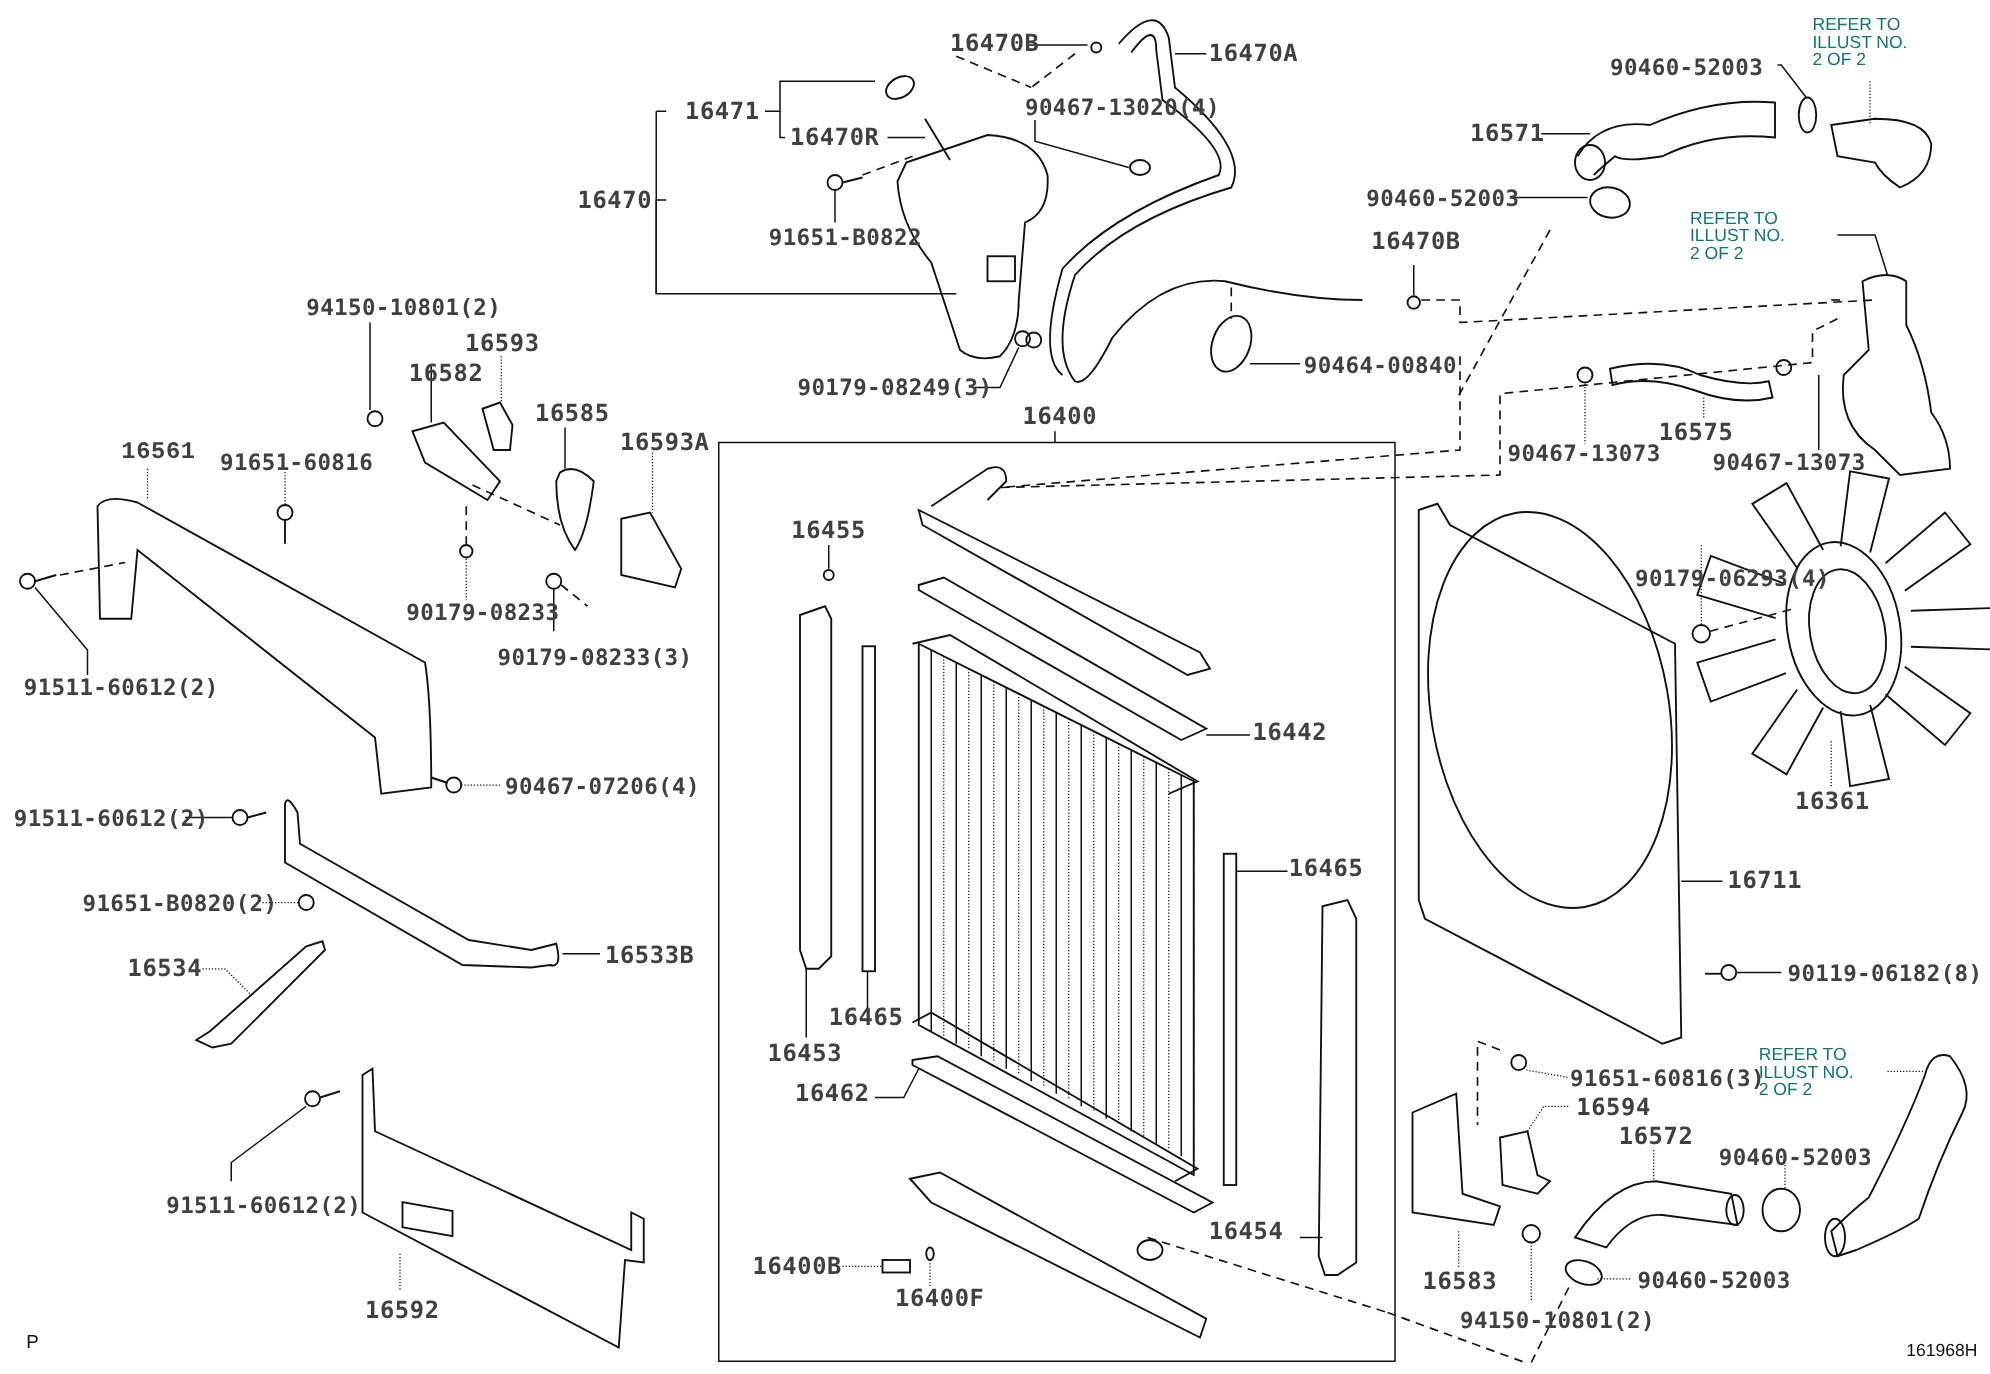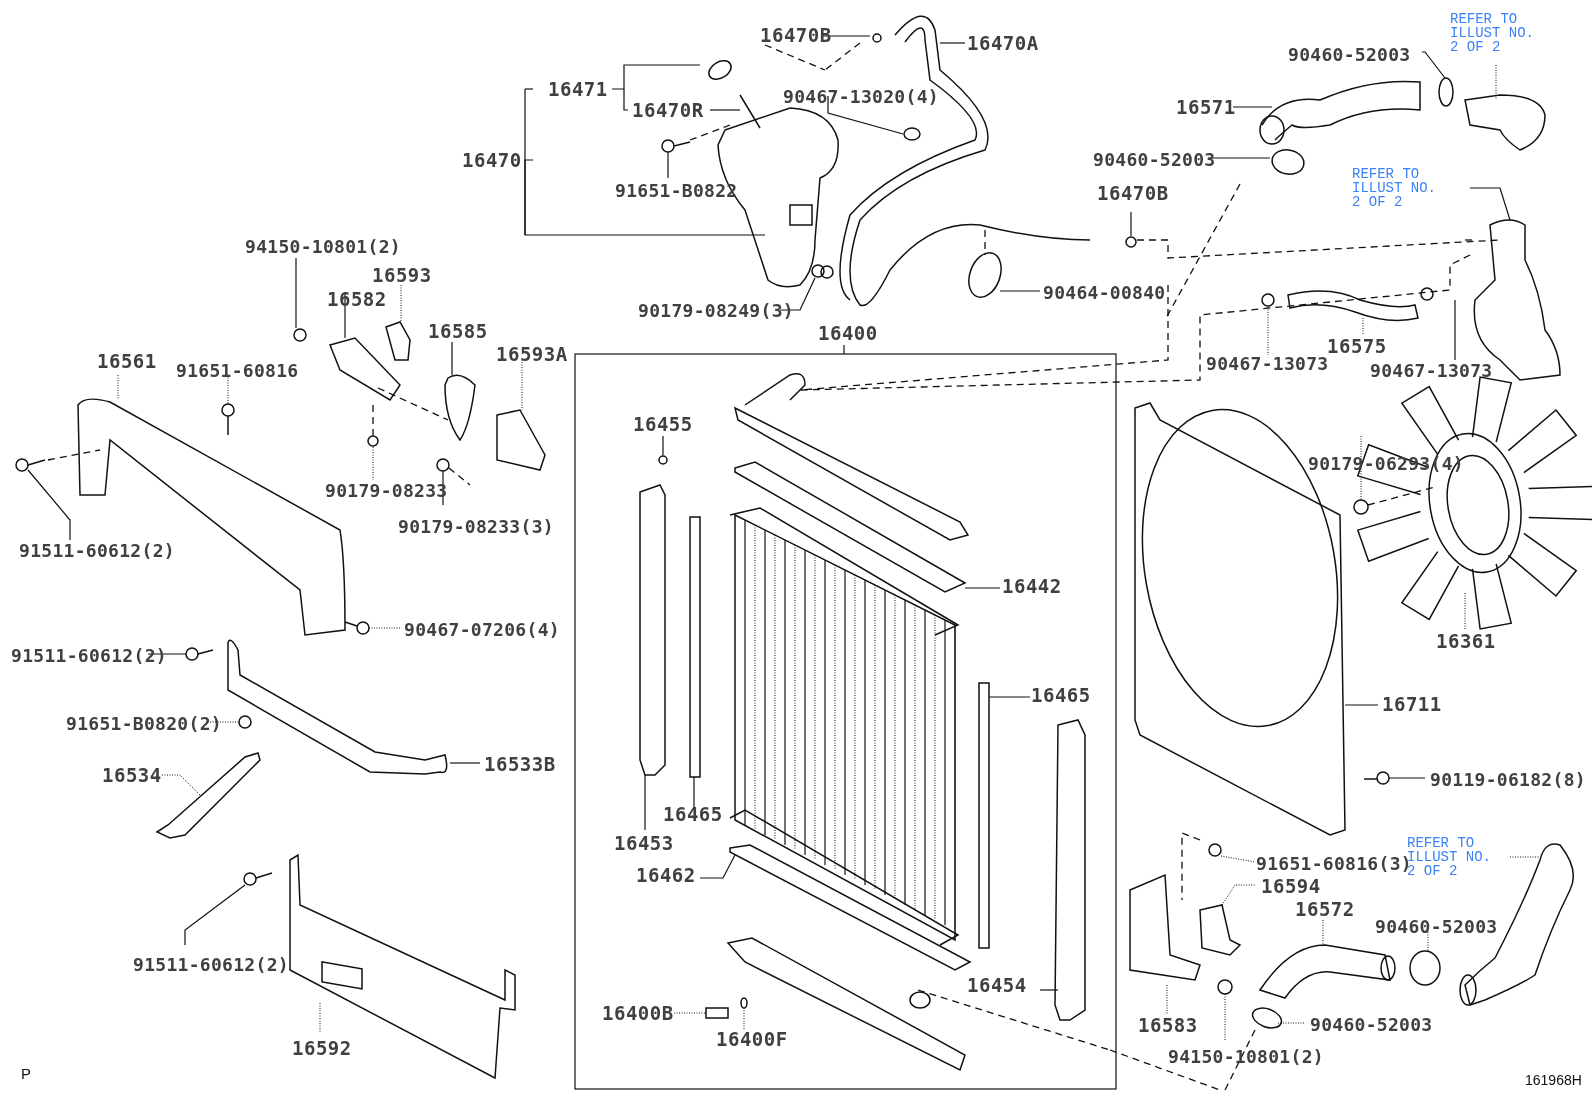--- a/index.html
+++ b/index.html
@@ -1,20 +1,20 @@
 <!DOCTYPE html>
 <html><head>
 <meta charset="utf-8">
 <style>
   html,body{margin:0;padding:0;background:#fff;}
   body{width:1592px;height:1099px;position:relative;overflow:hidden;font-family:"DejaVu Sans Mono","Liberation Mono",monospace;}
   #diagram{position:absolute;left:0;top:0;width:1592px;height:1099px;}
   .lbl{position:absolute;font-family:"DejaVu Sans Mono","Liberation Mono",monospace;font-weight:bold;font-size:19px;color:#404040;white-space:nowrap;line-height:1;letter-spacing:0.5px;}
   .lbl.sm{font-size:18px;letter-spacing:0.3px;}
-  .ref{position:absolute;font-family:Liberation Mono, monospace;font-size:14px;color:#3b82f6;line-height:14px;white-space:pre;}
+  .ref{position:absolute;font-family:Liberation Sans, sans-serif;font-size:14px;color:#0f766e;line-height:14px;white-space:pre;}
   .foot{position:absolute;font-family:"Liberation Sans","DejaVu Sans",sans-serif;font-size:15px;color:#111;}
   svg .p{fill:none;stroke:#111;stroke-width:1.5;}
   svg .l{fill:none;stroke:#111;stroke-width:1.2;}
   svg .d{fill:none;stroke:#111;stroke-width:1.3;stroke-dasharray:7 5;}
   svg .t{fill:none;stroke:#111;stroke-width:1;stroke-dasharray:1 1.5;}
 </style>
 </head>
 <body>
 
 <div id="diagram">
@@ -278,41 +278,41 @@
   <ellipse class="p" cx="1468" cy="990" rx="8" ry="15"></ellipse>
   <line class="t" x1="1510" y1="857" x2="1540" y2="857"></line>
 </svg>
 
 
 <div class="lbl" style="left:760px;top:26px;">16470B</div>
 <div class="lbl" style="left:967px;top:34px;">16470A</div>
 <div class="lbl" style="left:548px;top:80px;">16471</div>
 <div class="lbl" style="left:632px;top:101px;">16470R</div>
 <div class="lbl" style="left:462px;top:151px;">16470</div>
-<div class="lbl sm" style="left:783px;top:78px;margin-top:10px;">90467-13020(4)</div>
+<div class="lbl sm" style="left:820px;top:78px;">90467-13020(4)</div>
 <div class="lbl sm" style="left:615px;top:182px;">91651-B0822</div>
 <div class="lbl sm" style="left:638px;top:302px;">90179-08249(3)</div>
 <div class="lbl sm" style="left:1043px;top:284px;">90464-00840</div>
 <div class="lbl" style="left:1097px;top:184px;">16470B</div>
 <div class="lbl sm" style="left:1288px;top:46px;">90460-52003</div>
 <div class="lbl" style="left:1176px;top:98px;">16571</div>
 <div class="lbl sm" style="left:1093px;top:151px;">90460-52003</div>
 <div class="ref" style="left:1450px;top:12px;">REFER TO
 ILLUST NO.
 2 OF 2</div>
 <div class="ref" style="left:1352px;top:167px;">REFER TO
 ILLUST NO.
 2 OF 2</div>
 
 <div class="lbl sm" style="left:245px;top:238px;">94150-10801(2)</div>
 <div class="lbl" style="left:372px;top:266px;">16593</div>
 <div class="lbl" style="left:327px;top:290px;">16582</div>
 <div class="lbl" style="left:428px;top:322px;">16585</div>
 <div class="lbl" style="left:496px;top:345px;">16593A</div>
-<div class="lbl" style="left:97px;top:352px;">16561</div>
+<div class="lbl" style="left:97px;top:352px;font-family:Liberation Mono, monospace;">16561</div>
 <div class="lbl sm" style="left:176px;top:362px;">91651-60816</div>
 <div class="lbl sm" style="left:325px;top:482px;">90179-08233</div>
 <div class="lbl sm" style="left:398px;top:518px;">90179-08233(3)</div>
 <div class="lbl sm" style="left:19px;top:542px;">91511-60612(2)</div>
 
 <div class="lbl" style="left:818px;top:324px;">16400</div>
 <div class="lbl" style="left:633px;top:415px;">16455</div>
 <div class="lbl" style="left:1002px;top:577px;">16442</div>
 <div class="lbl" style="left:1031px;top:686px;">16465</div>
 <div class="lbl" style="left:663px;top:805px;">16465</div>

